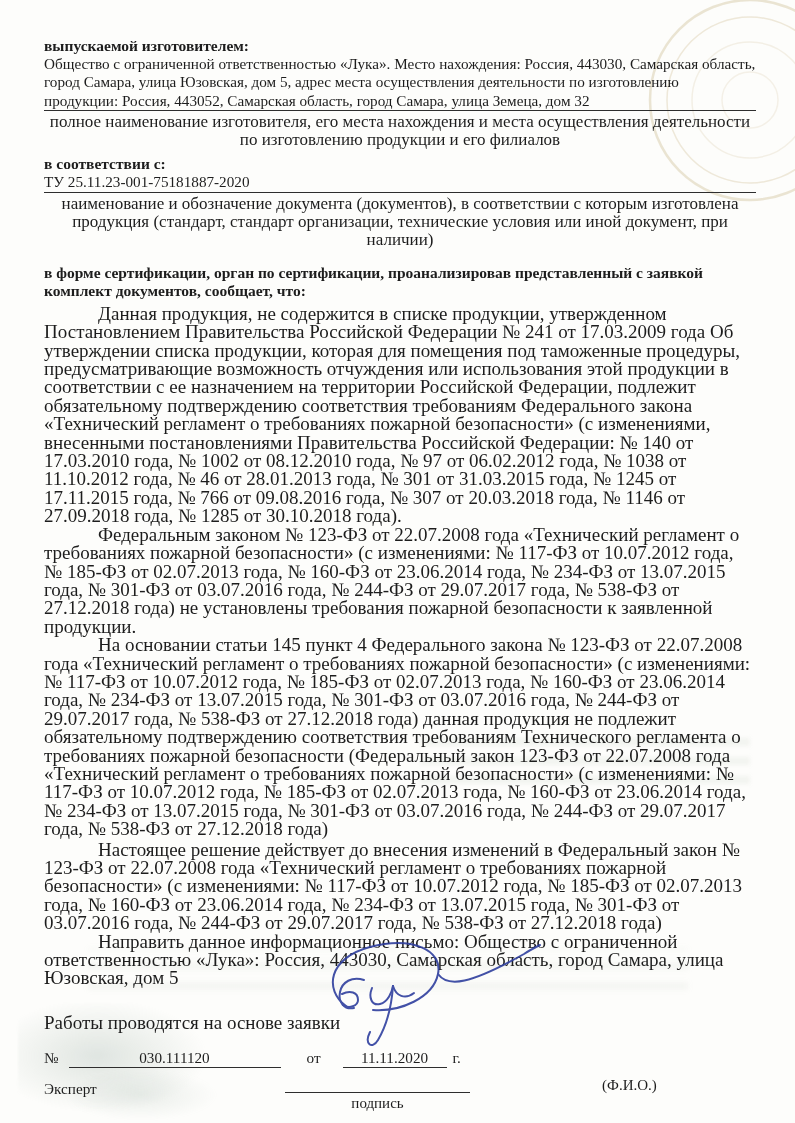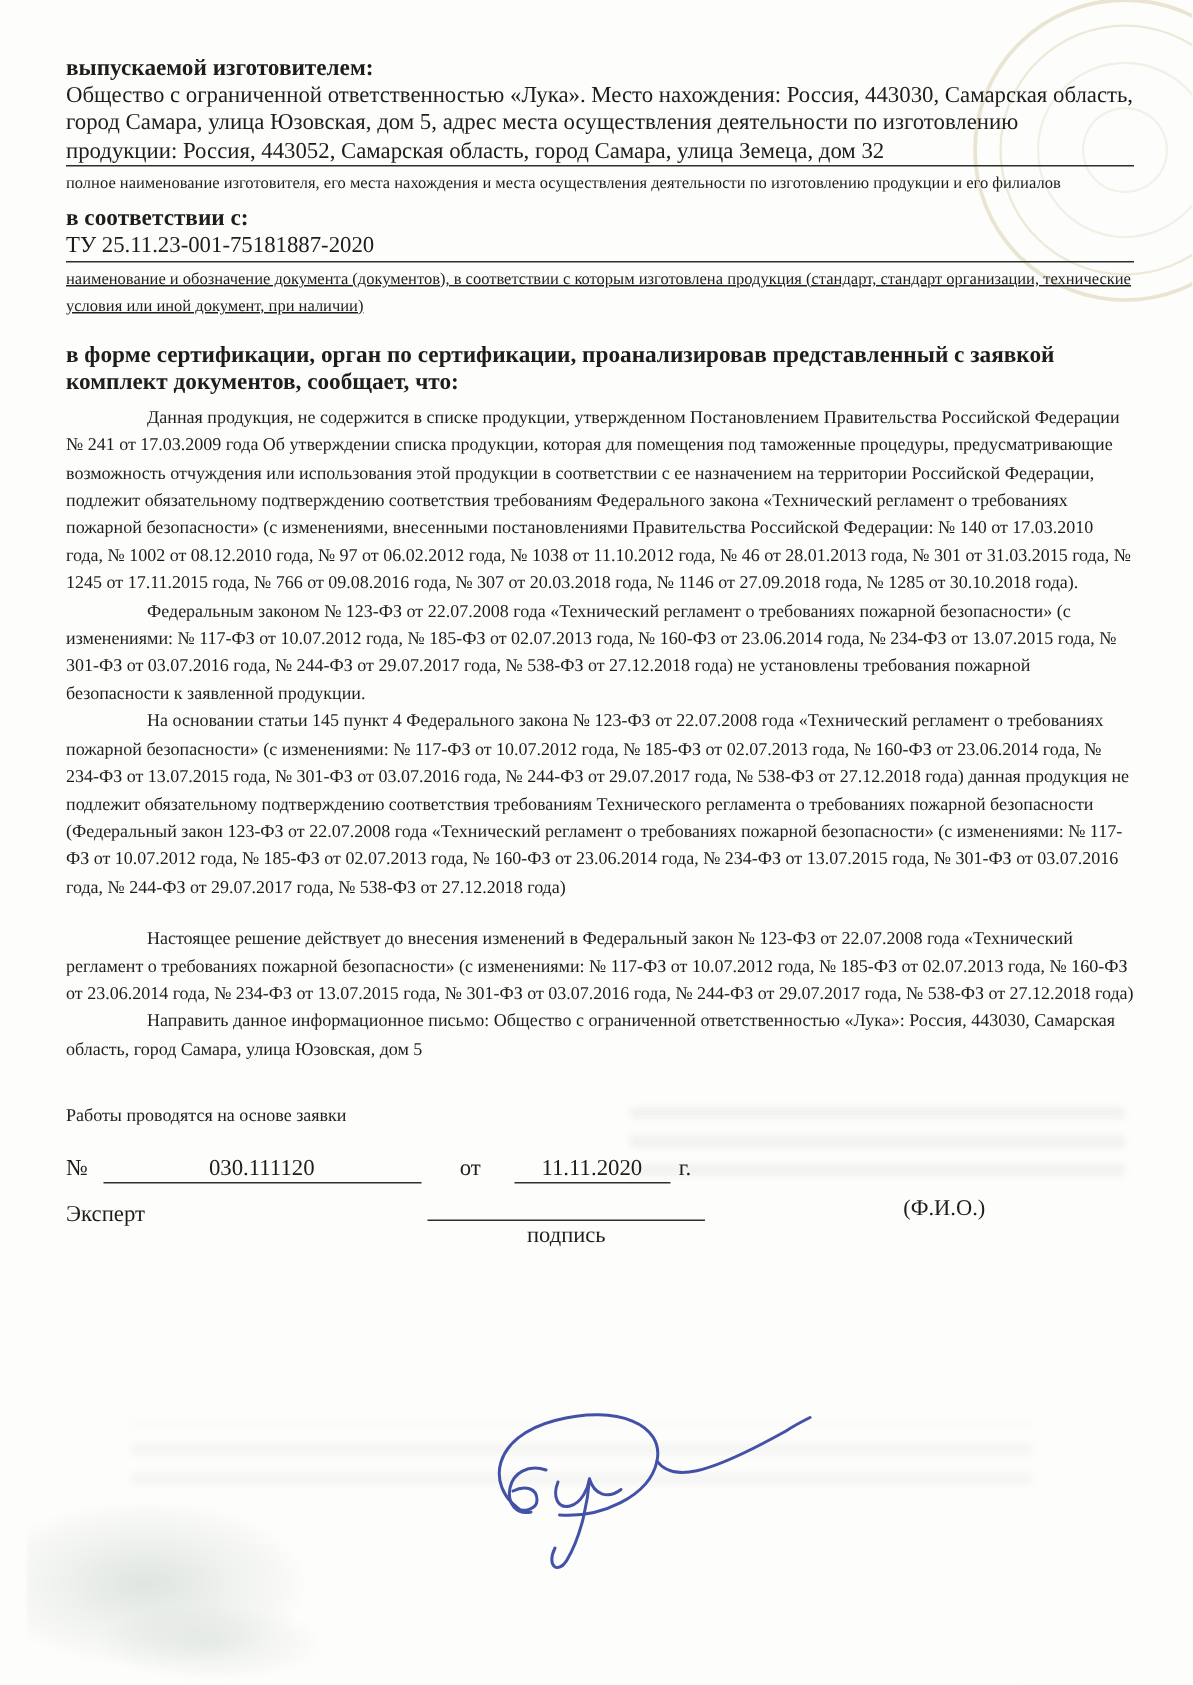--- a/index.html
+++ b/index.html
@@ -7,26 +7,26 @@
     position:relative;
     width:795px;height:1123px;
     background:#fdfdfb;
     overflow:hidden;
     font-family:"Liberation Serif","DejaVu Serif",serif;
     color:#1d1d1d;
   }
   .content{position:absolute;left:44px;top:36px;width:712px;}
   .h{font-weight:bold;font-size:15.5px;line-height:19px;}
   .field-block{font-size:15.2px;line-height:18.4px;border-bottom:1px solid #2e2e2e;padding-bottom:0;}
-  .caption{text-align:left;font-size:11px;line-height:18px;margin-bottom:5px;padding-top:2px;}
-  .cap2{margin-bottom:15px;text-decoration:underline;}
+  .caption{text-align:center;font-size:17px;line-height:18px;margin-bottom:5px;padding-top:2px;}
+  .cap2{margin-bottom:15px;}
   .h2{margin-top:3px;}
   .statement{margin-top:10px;margin-bottom:4px;line-height:18.6px;}
-  .para{margin:0;font-size:12px;line-height:18.4px;text-indent:54px;}
-  .gap-top{margin-top:16px;}
+  .para{margin:0;font-size:19px;line-height:18.4px;text-indent:54px;}
+  .gap-top{margin-top:2px;}
   .request{margin-top:26px;text-indent:0;}
   .form-row{margin-top:17px;display:flex;align-items:baseline;font-size:15.2px;line-height:18px;}
   .ufield{border-bottom:1px solid #2e2e2e;text-align:center;}
   .f1{width:212px;margin-left:10px;}
   .from-label{margin-left:26px;}
   .f2{width:104px;margin-left:22px;}
   .suffix{margin-left:6px;}
   .sign-row{margin-top:7px;display:flex;font-size:15.2px;}
   .role{width:241px;padding-top:5px;}
   .col-mid{width:185px;}

